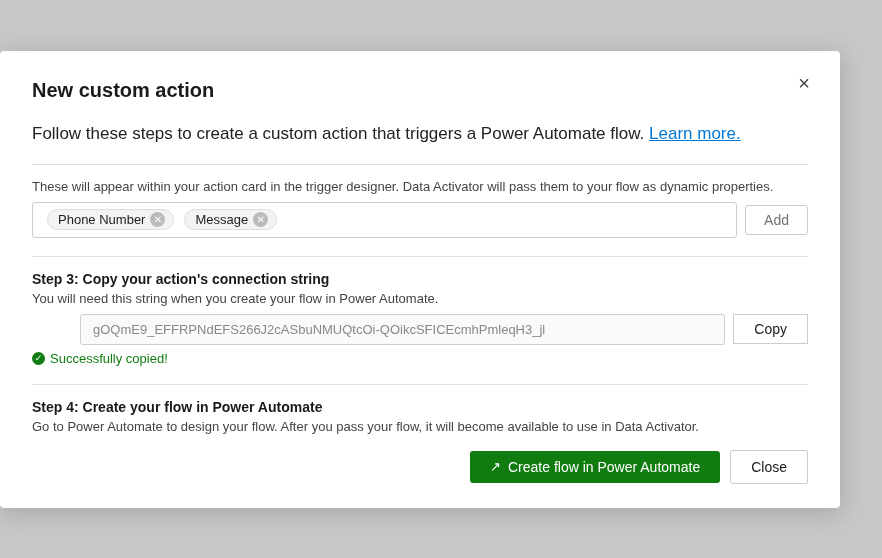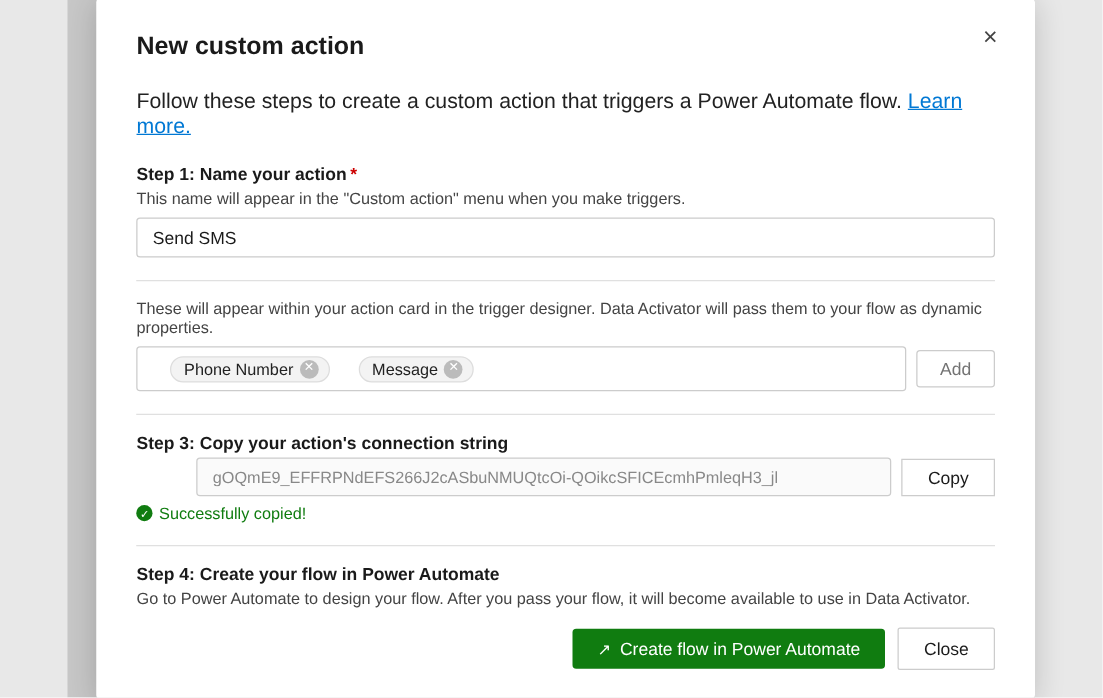--- a/index.html
+++ b/index.html
@@ -8,25 +8,25 @@
       font-size: 14px;
       background: #e8e8e8;
       display: flex;
       align-items: center;
       justify-content: center;
       width: 882px;
       height: 558px;
       overflow: hidden;
     }
     .modal-overlay {
-      width: 774px;
+      width: 882px;
       height: 558px;
       display: flex;
       align-items: center;
-      justify-content: flex-end;
+      justify-content: flex-start;
       background: rgba(150,150,150,0.4);
     }
     .modal {
       background: #fff;
       border-radius: 4px;
       box-shadow: 0 4px 24px rgba(0,0,0,0.18);
       width: 840px;
       max-width: 97%;
       padding: 28px 32px 24px 32px;
       position: relative;
@@ -90,22 +90,22 @@
       display: flex;
       align-items: center;
       gap: 8px;
     }
     .tags-input-area {
       flex: 1;
       display: flex;
       align-items: center;
       border: 1px solid #ccc;
       border-radius: 3px;
-      padding: 5px 26px;
-      gap: 23px;
+      padding: 5px 14px;
+      gap: 10px;
       min-height: 36px;
     }
     .tag {
       display: inline-flex;
       align-items: center;
       background: #f3f3f3;
       border: 1px solid #ddd;
       border-radius: 12px;
       padding: 2px 8px 2px 10px;
       font-size: 13px;
@@ -230,27 +230,20 @@
     <div style="display:flex;align-items:center;justify-content:space-between;margin-bottom:12px;">
       <span class="modal-title">New custom action</span>
       <button class="close-btn">×</button>
     </div>
 
     <p class="intro-text">
       <span>Follow these steps to create a custom action that triggers a Power Automate flow.</span>
       <a>Learn more.</a>
     </p>
 
-    <div class="step-section">
-      <div class="section-label">
-        <span>Step 1: Name your action</span><span class="required-star">*</span>
-      </div>
-      <p class="section-desc">This name will appear in the "Custom action" menu when you make triggers.</p>
-      <input class="text-input" type="text" value="Send SMS" style="">
-    </div>
 
     <hr class="divider">
 
     <div class="step-section">
       <p class="section-desc">These will appear within your action card in the trigger designer. Data Activator will pass them to your flow as dynamic properties.</p>
       <div class="tags-row">
         <div class="tags-input-area">
           <span class="tag">
             <span>Phone Number</span>
             <span class="tag-close">✕</span>
@@ -261,20 +254,21 @@
           </span>
         </div>
         <button class="add-btn">Add</button>
       </div>
     </div>
 
     <hr class="divider">
 
     <div class="step-section">
       <div class="section-label">Step 3: Copy your action's connection string</div>
+      <p class="section-desc">You will need this string when you create your flow in Power Automate.</p>
       <div class="connection-row">
         <input class="connection-input" type="text" readonly="" value="gOQmE9_EFFRPNdEFS266J2cASbuNMUQtcOi-QOikcSFICEcmhPmleqH3_jl" style="">
         <button class="copy-btn">Copy</button>
       </div>
       <div class="success-msg">
         <span class="success-dot">✓</span>
         <span>Successfully copied!</span>
       </div>
     </div>
 

